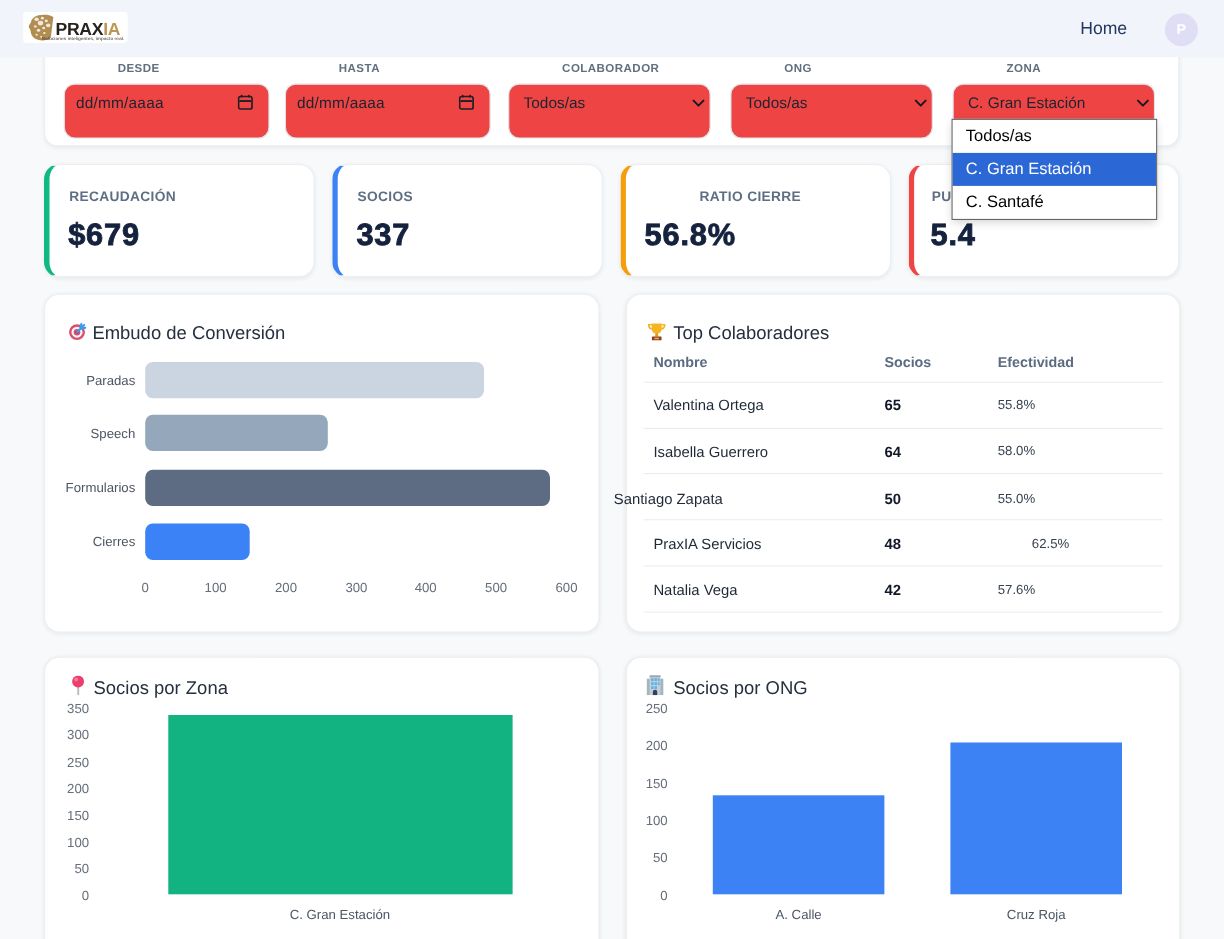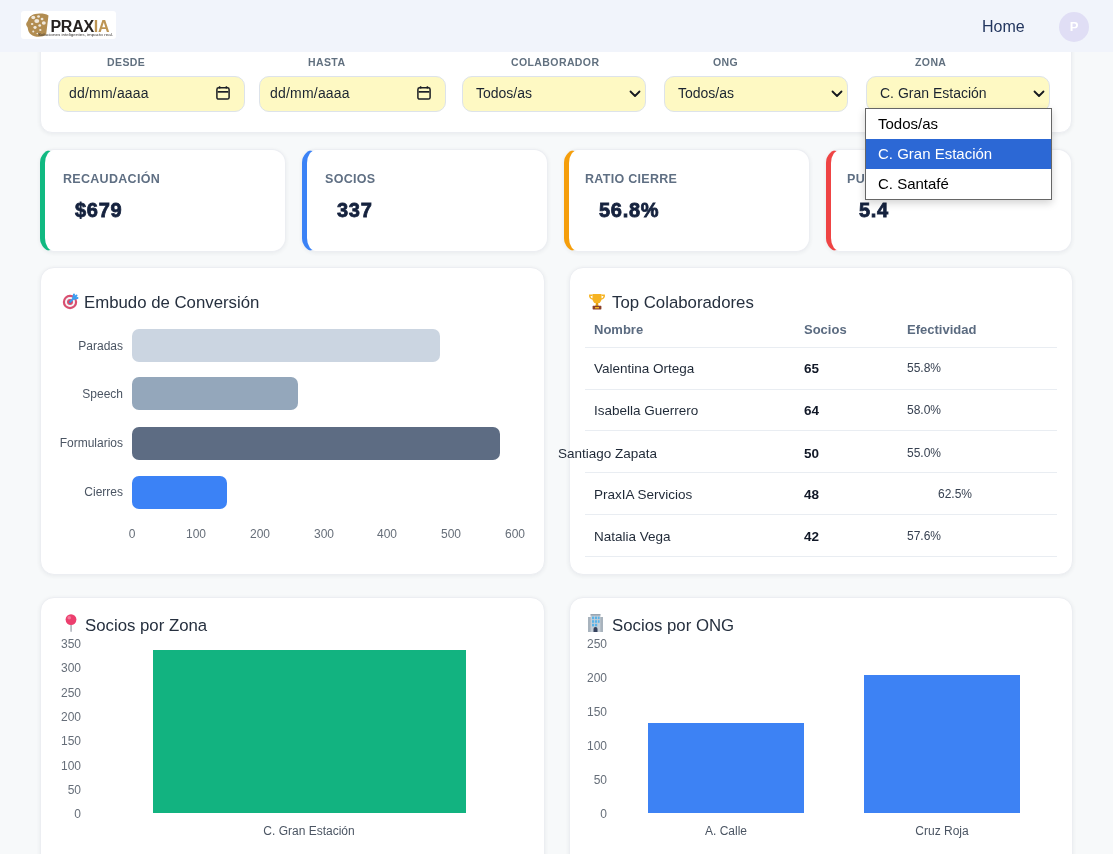--- a/index.html
+++ b/index.html
@@ -2,25 +2,25 @@
 <html lang="es"><head>
 <meta charset="utf-8">
 <title>Dashboard</title>
 <style>
   * { margin:0; padding:0; box-sizing:border-box; }
   html,body { width:1113px; height:854px; overflow:hidden; }
   body { font-family:"Liberation Sans", sans-serif; background:#f7f9fa; position:relative; }
   .abs { position:absolute; }
   .card { position:absolute; background:#fff; border-radius:14px; border:1px solid #eceef2; box-shadow:0 1px 4px rgba(30,41,59,.07); }
   .kpi-label { font-size:12.5px; font-weight:bold; color:#5f6f83; letter-spacing:.3px; }
-  .kpi-value { font-size:20px; font-weight:bold; -webkit-text-stroke:0.8px; letter-spacing:.7px; color:#15223e; line-height:1;margin-left:13px; }
+  .kpi-value { font-size:28px; font-weight:bold; -webkit-text-stroke:0.8px; letter-spacing:.7px; color:#15223e; line-height:1; }
   .ctitle { font-size:16.8px; font-weight:400; color:#26303f; }
   .tick { font-size:12px; color:#666e79; }
   .flabel { font-size:10.5px; font-weight:bold; color:#61707f; letter-spacing:.4px;padding-left:48px; }
-  .fbox { width:187px; height:36px; background:#fef9c3; border:1px solid #dde3ea; border-radius:10px; }
+  .fbox { width:187px; height:50px; background:#ef4444; border:1px solid #dde3ea; border-radius:10px; }
   .fsel { width:184px; }
   .datetxt { position:absolute; left:10px; top:8px; font-size:14px; color:#1b2430; letter-spacing:.2px; }
   .seltxt { position:absolute; left:13px; top:8px; font-size:14px; color:#1b2430; }
   .calico { position:absolute; right:14px; top:9px; }
   .chev { position:absolute; right:4px; top:13px; }
   .thead { font-size:13px; font-weight:bold; color:#5b6b80; }
   .tline { width:472px; height:1px; background:#e9edf2; }
   .tname { font-size:13.5px; color:#1f2937; }
   .tnum  { font-size:13.5px; font-weight:bold; color:#111827; }
   .tpct  { font-size:12px; color:#374151; }
@@ -99,21 +99,21 @@
 
 <div class="card" style="left:40px;top:149px;width:246px;height:103px;border-left:5px solid #10b981;"></div>
 <div class="card" style="left:302px;top:149px;width:246px;height:103px;border-left:5px solid #3b82f6;"></div>
 <div class="card" style="left:564px;top:149px;width:246px;height:103px;border-left:5px solid #f59e0b;"></div>
 <div class="card" style="left:826px;top:149px;width:246px;height:103px;border-left:5px solid #ef4444;"></div>
 
 <div class="abs kpi-label" style="left:63px;top:172px;">RECAUDACIÓN</div>
 <div class="abs kpi-value" style="left:62px;top:200px;">$679</div>
 <div class="abs kpi-label" style="left:325px;top:172px;">SOCIOS</div>
 <div class="abs kpi-value" style="left:324px;top:200px;">337</div>
-<div class="abs kpi-label" style="left:557px;top:172px;padding-left:28px;">RATIO CIERRE</div>
+<div class="abs kpi-label" style="left:608px;top:172px;padding-left:28px;">RATIO CIERRE</div>
 <div class="abs kpi-value" style="left:586px;top:200px;">56.8%</div>
 <div class="abs kpi-label" style="left:847px;top:172px;">PUNTOS</div>
 <div class="abs kpi-value" style="left:846px;top:200px;">5.4</div>
 
 <div class="card" style="left:40px;top:267px;width:505px;height:308px;"></div>
 <div class="card" style="left:569px;top:267px;width:504px;height:308px;"></div>
 
 <svg class="abs" style="left:62px;top:292px;" width="18" height="18" viewBox="0 0 18 18">
   <circle cx="8" cy="10" r="7.2" fill="#d94f70"></circle>
   <circle cx="8" cy="10" r="5" fill="#f4f6f8"></circle>

